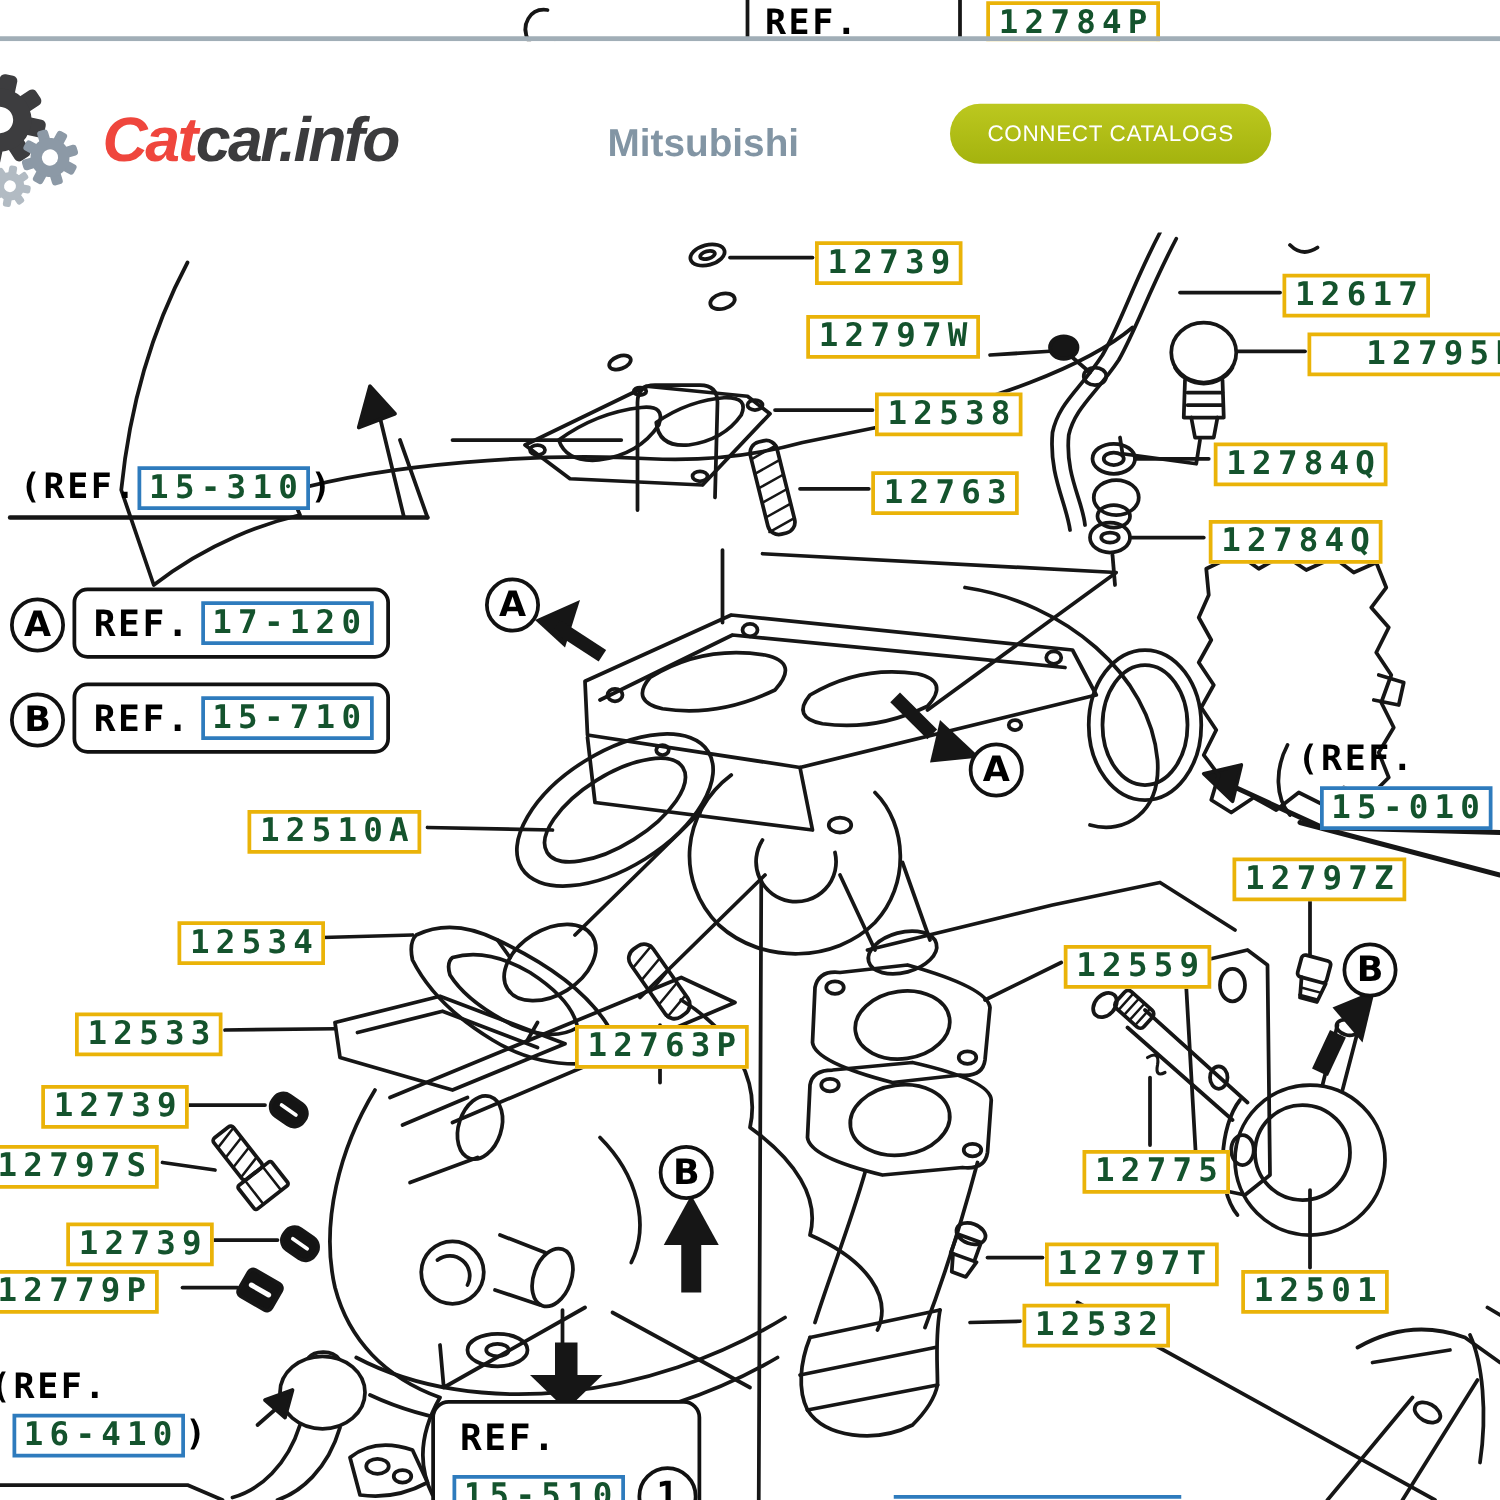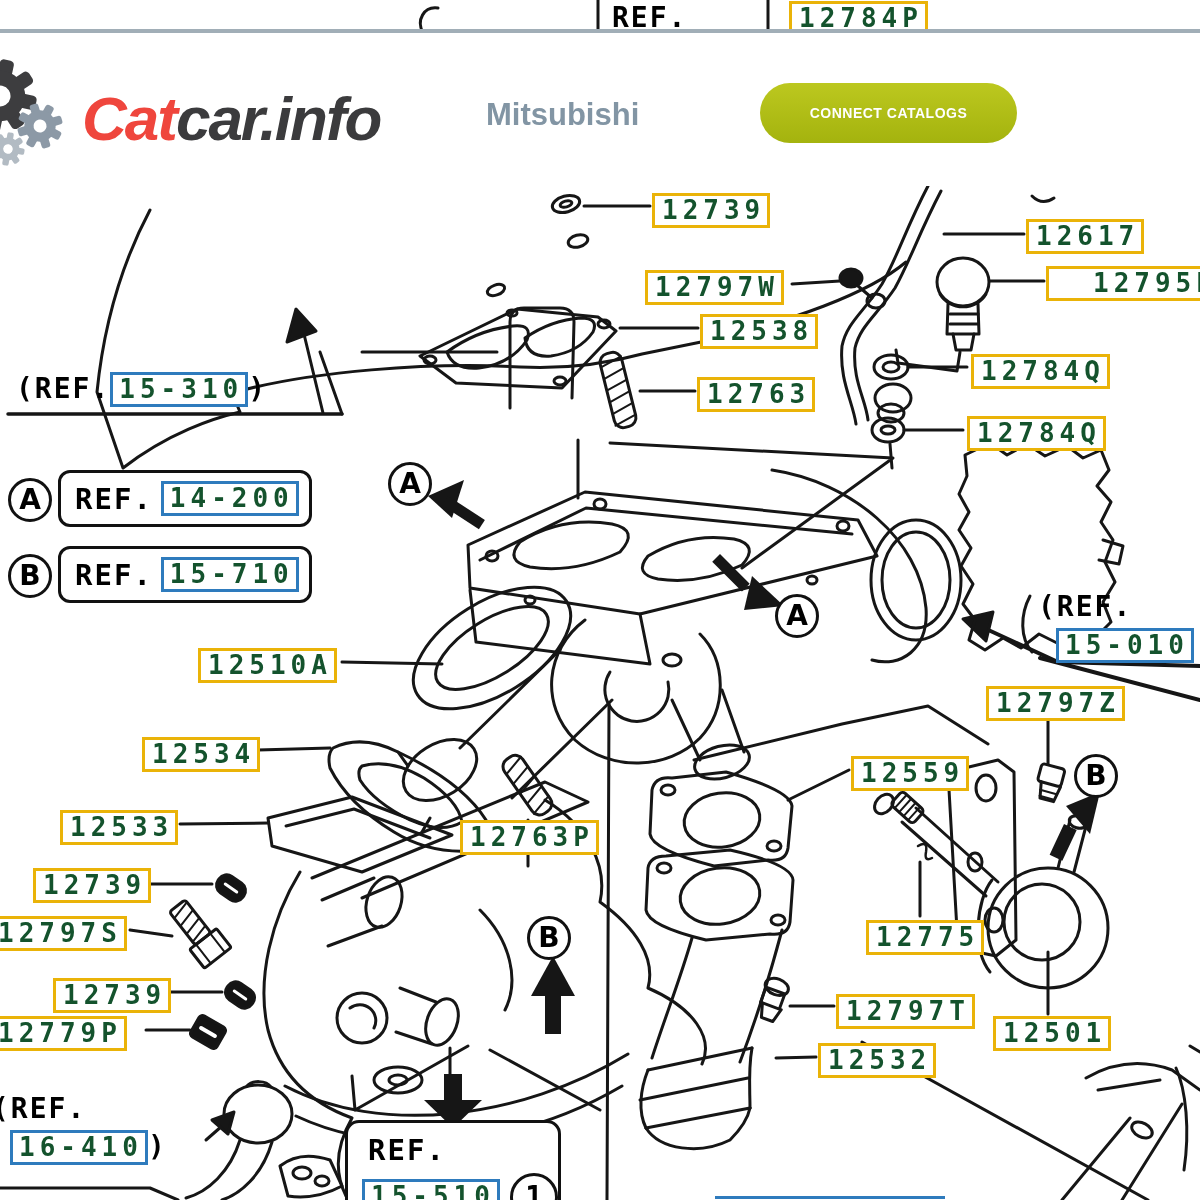--- a/index.html
+++ b/index.html
@@ -29,26 +29,26 @@
           font:bold 29px "DejaVu Sans Mono",monospace;letter-spacing:2px;}
   .ref510 .row2{margin-top:6px;margin-left:-6px;white-space:nowrap;}
   .badge1{display:inline-block;box-sizing:border-box;width:48px;height:48px;border:3.5px solid #111;
           border-radius:50%;text-align:center;line-height:42px;margin-left:10px;font-size:30px;
           letter-spacing:0;vertical-align:middle;background:#fff;}
   .pstub{position:absolute;border-top:3px solid #2e7bbd;z-index:6;}
   
   #divider{position:absolute;left:0;top:29px;width:1200px;height:4px;background:#a1aeb7;z-index:7;}
   #header{position:absolute;left:0;top:33px;width:1200px;height:153px;background:#fff;z-index:8;}
   #wordmark{position:absolute;left:82px;top:50px;font-family:"Liberation Sans",sans-serif;
-            font-style:italic;font-weight:bold;font-size:62px;letter-spacing:-2px;white-space:nowrap;}
+            font-style:italic;font-weight:bold;font-size:50px;letter-spacing:-2px;white-space:nowrap;}
   #brandname{position:absolute;left:486px;top:64px;font-family:"Liberation Sans",sans-serif;
              font-weight:bold;font-size:31px;color:#8295a4;}
-  #connect-btn{position:absolute;left:760px;top:50px;width:257px;height:60px;border:none;cursor:pointer;
+  #connect-btn{position:absolute;left:760px;top:50px;width:257px;height:48px;border:none;cursor:pointer;
                border-radius:30px;background:linear-gradient(#bcc81f,#a4b30e);color:#fff;
-               font-family:"Liberation Sans",sans-serif;font-weight:bold;font-size:14px;
+               font-family:"Liberation Sans",sans-serif;font-weight:normal;font-size:18px;
                letter-spacing:0.5px;}
 </style>
 </head>
 <body>
 
 <div id="stage">
 
   <svg id="art" width="1200" height="1200" viewBox="0 0 1200 1200" stroke="#161616" stroke-width="3" fill="none" stroke-linecap="round" stroke-linejoin="round">
 
     <g>
@@ -328,21 +328,21 @@
       <rect x="1064" y="824" width="14" height="34" transform="rotate(25 1064 824)"></rect>
       <polygon points="453,1128 424,1100 482,1100"></polygon>
       <rect x="444" y="1074" width="18" height="28"></rect>
     </g>
   </svg>
 
   <div id="labels-layer">
       <div class="plabel" style="left: 789px; top: 1px;">12784P</div>
       <div class="plabel" style="left: 652px; top: 193px;">12739</div>
       <div class="plabel" style="left: 1026px; top: 219px;">12617</div>
-      <div class="plabel" style="left: 645px; top: 270px;">12797W</div>
+      <div class="plabel" style="left: 645px; top: 252px;">12797W</div>
       <div class="plabel" style="left: 1046px; top: 266px; padding-left: 44px;">12795P</div>
       <div class="plabel" style="left: 700px; top: 314px;">12538</div>
       <div class="plabel" style="left: 697px; top: 377px;">12763</div>
       <div class="plabel" style="left: 971px; top: 354px;">12784Q</div>
       <div class="plabel" style="left: 967px; top: 416px;">12784Q</div>
       <div class="plabel" style="left: 198px; top: 648px;">12510A</div>
       <div class="plabel" style="left: 986px; top: 686px;">12797Z</div>
       <div class="plabel" style="left: 142px; top: 737px;">12534</div>
       <div class="plabel" style="left: 851px; top: 756px;">12559</div>
       <div class="plabel" style="left: 60px; top: 810px;">12533</div>
@@ -358,21 +358,21 @@
       <div class="refnote" style="left: 16px; top: 372px;"><span>(REF.</span><span class="pbox">15-310</span><span>)</span></div>
       <div class="refnote" style="left: 1038px; top: 590px;"><span>(REF.</span><span class="row2" style="margin-left:18px;"><span class="pbox">15-010</span><span></span></span></div>
       <div class="refnote" style="left: -8px; top: 1092px;"><span>(REF.</span><span class="row2" style="margin-left:18px;"><span class="pbox">16-410</span><span>)</span></span></div>
       <div class="marker" style="left: 388px; top: 462px;">A</div>
       <div class="marker" style="left: 775px; top: 594px;">A</div>
       <div class="marker" style="left: 527px; top: 916px;">B</div>
       <div class="marker" style="left: 1074px; top: 754px;">B</div>
       <div class="marker" style="left: 8px; top: 478px;">A</div>
       <div class="abox" style="left: 58px; top: 470px;">
         <span>REF.</span>
-        <span class="pbox">14-200</span>
+        <span class="pbox">17-120</span>
       </div>
       <div class="marker" style="left: 8px; top: 554px;">B</div>
       <div class="abox" style="left: 58px; top: 546px;">
         <span>REF.</span>
         <span class="pbox">15-710</span>
       </div>
     </div>
 
   <div class="reftext" style="left:612px;top:1px;">REF.</div>
 

